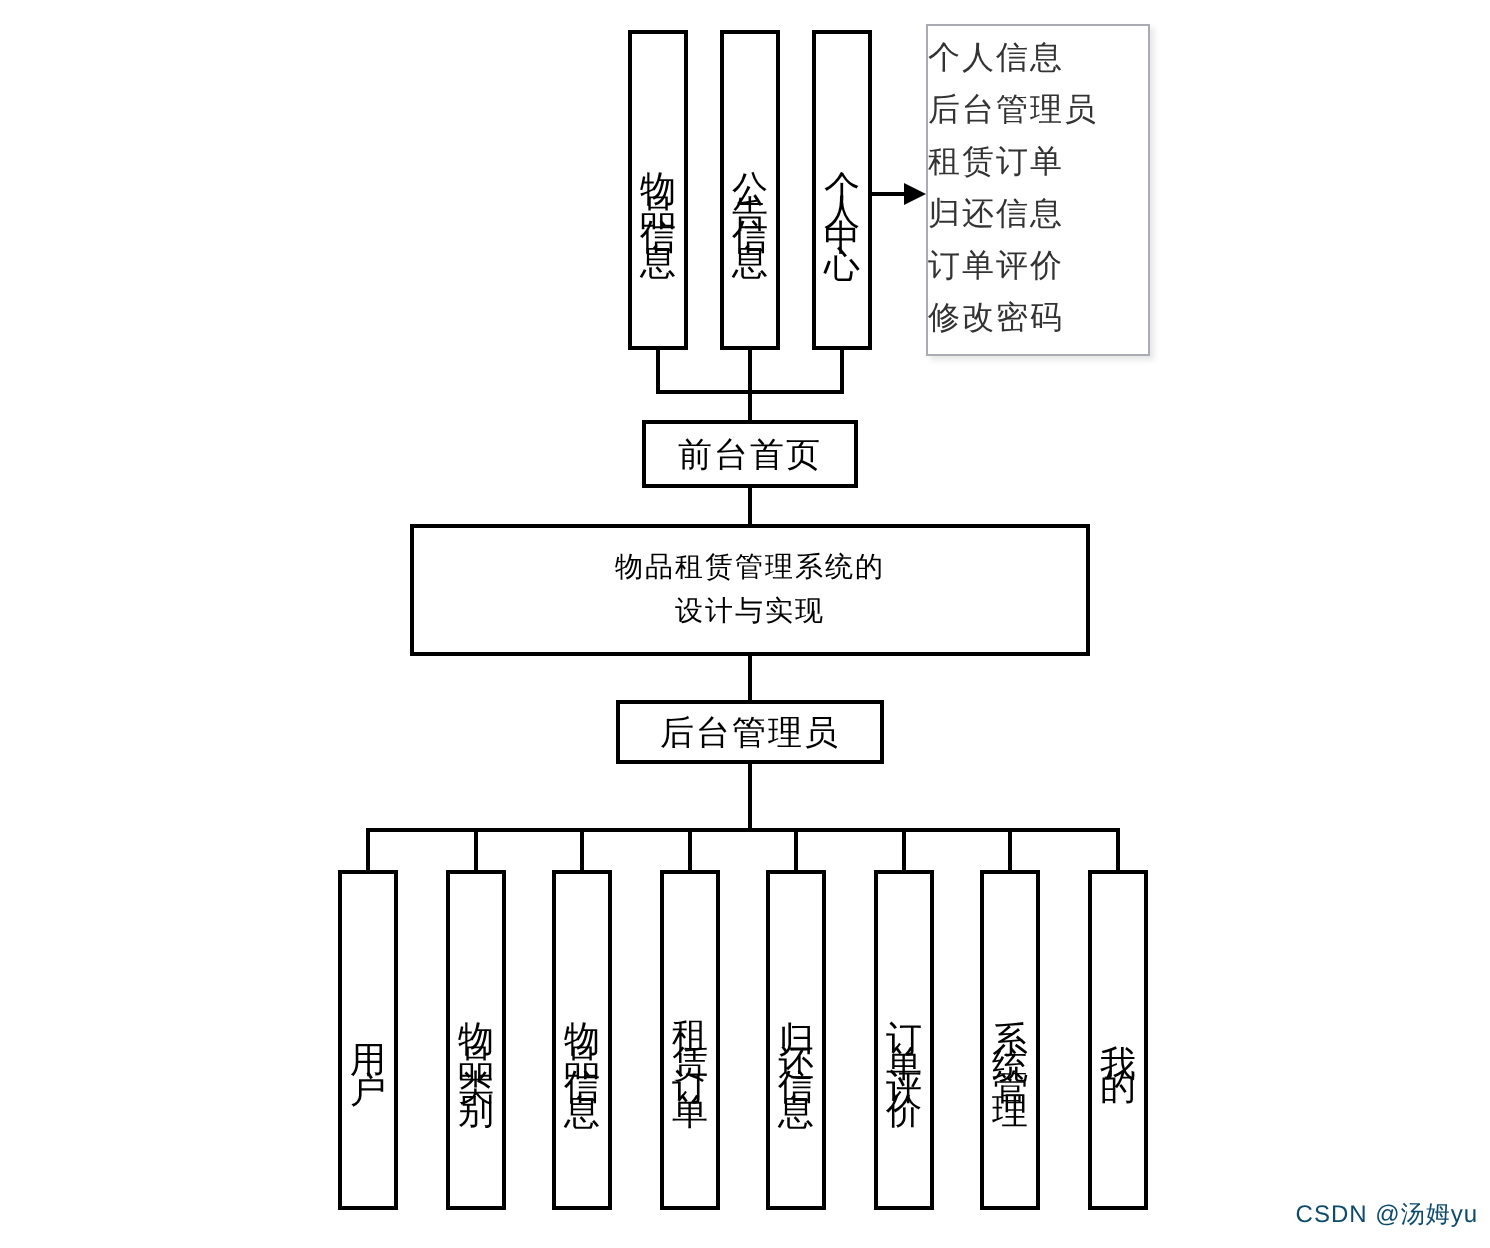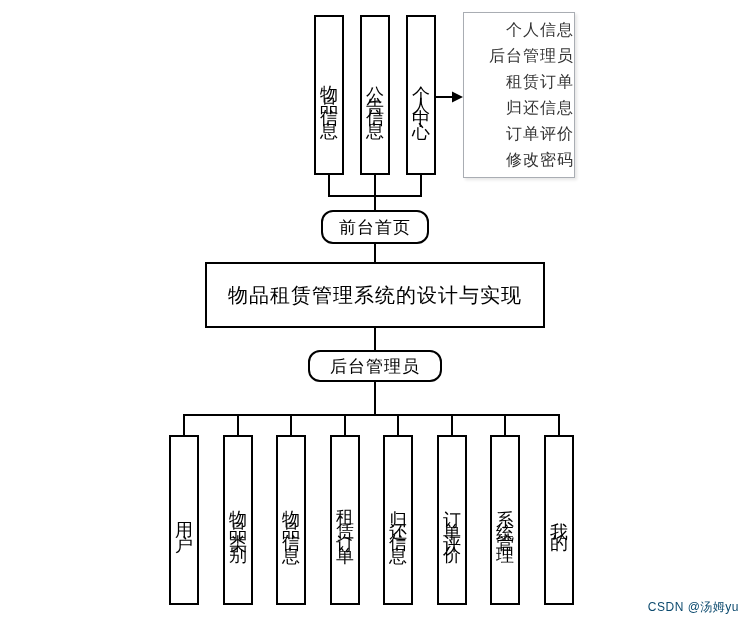--- a/index.html
+++ b/index.html
@@ -49,47 +49,47 @@
     height: 160px;
   }
   .bottom-box {
     top: 435px;
     height: 170px;
   }
   
   .hbox {
     font-size: 17px;
     letter-spacing: 1px;
-    border-radius: 12px;
   }
   .title-box {
     left: 205px;
     top: 262px;
     width: 340px;
     height: 66px;
-    font-size: 20px;
+    flex-direction: column;
+    font-size: 14px;
     line-height: 1.55;
     letter-spacing: 1px;
     text-align: center;
   }
   
   .menu-box {
     position: absolute;
     left: 463px;
     top: 12px;
     width: 112px;
     height: 166px;
     box-sizing: border-box;
     background: #ffffff;
     border: 1px solid #a9adb3;
     box-shadow: 2px 2px 3px rgba(0,0,0,0.10);
     display: flex;
     flex-direction: column;
     justify-content: center;
-    align-items: flex-end;
+    align-items: flex-start;
   }
   .menu-box .menu-line {
     font-size: 16px;
     line-height: 26px;
     color: #333333;
     letter-spacing: 1px;
     white-space: nowrap;
   }
   .watermark {
     position: absolute;

